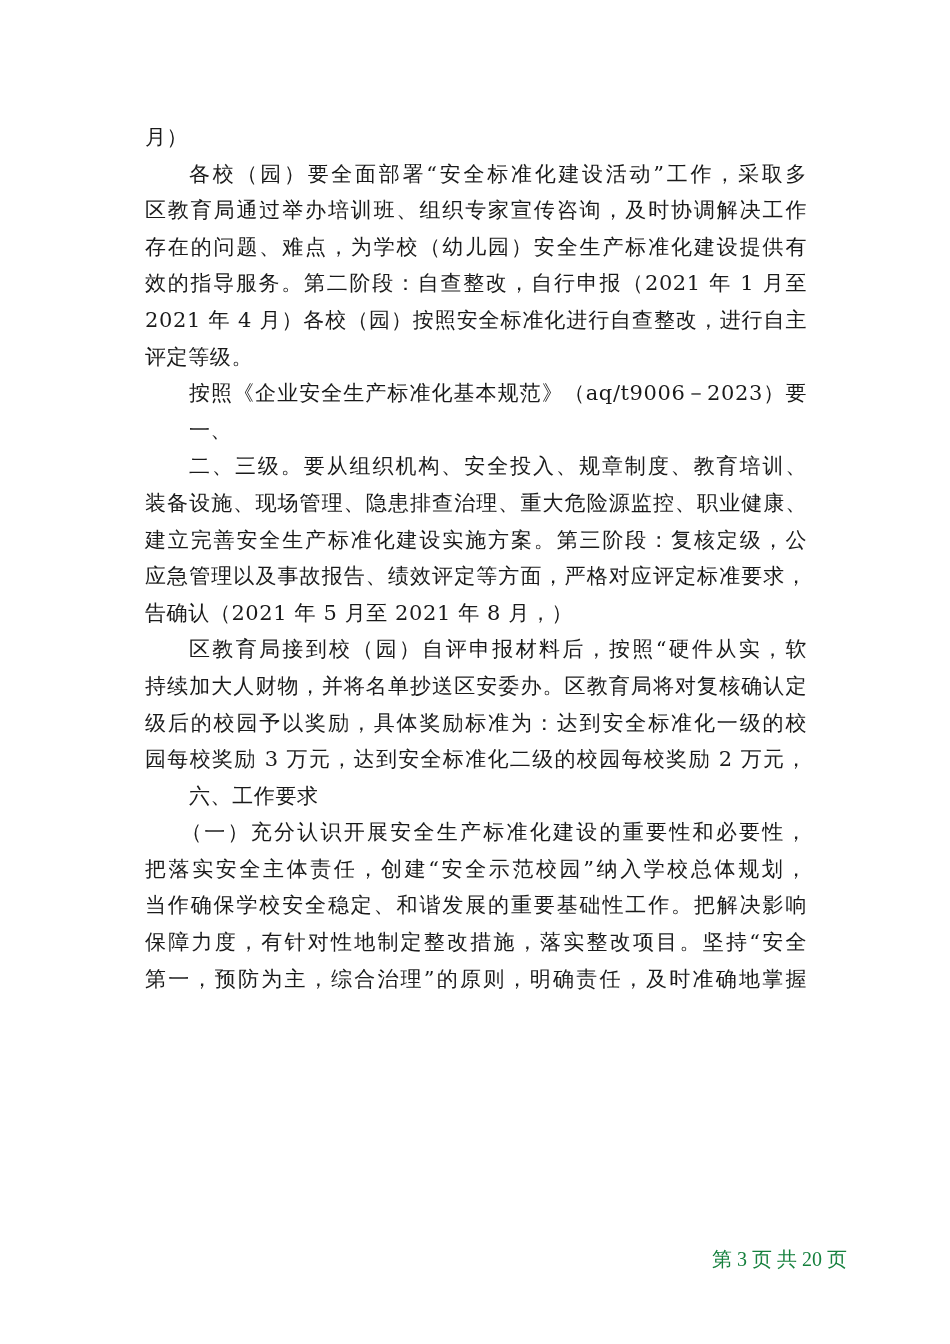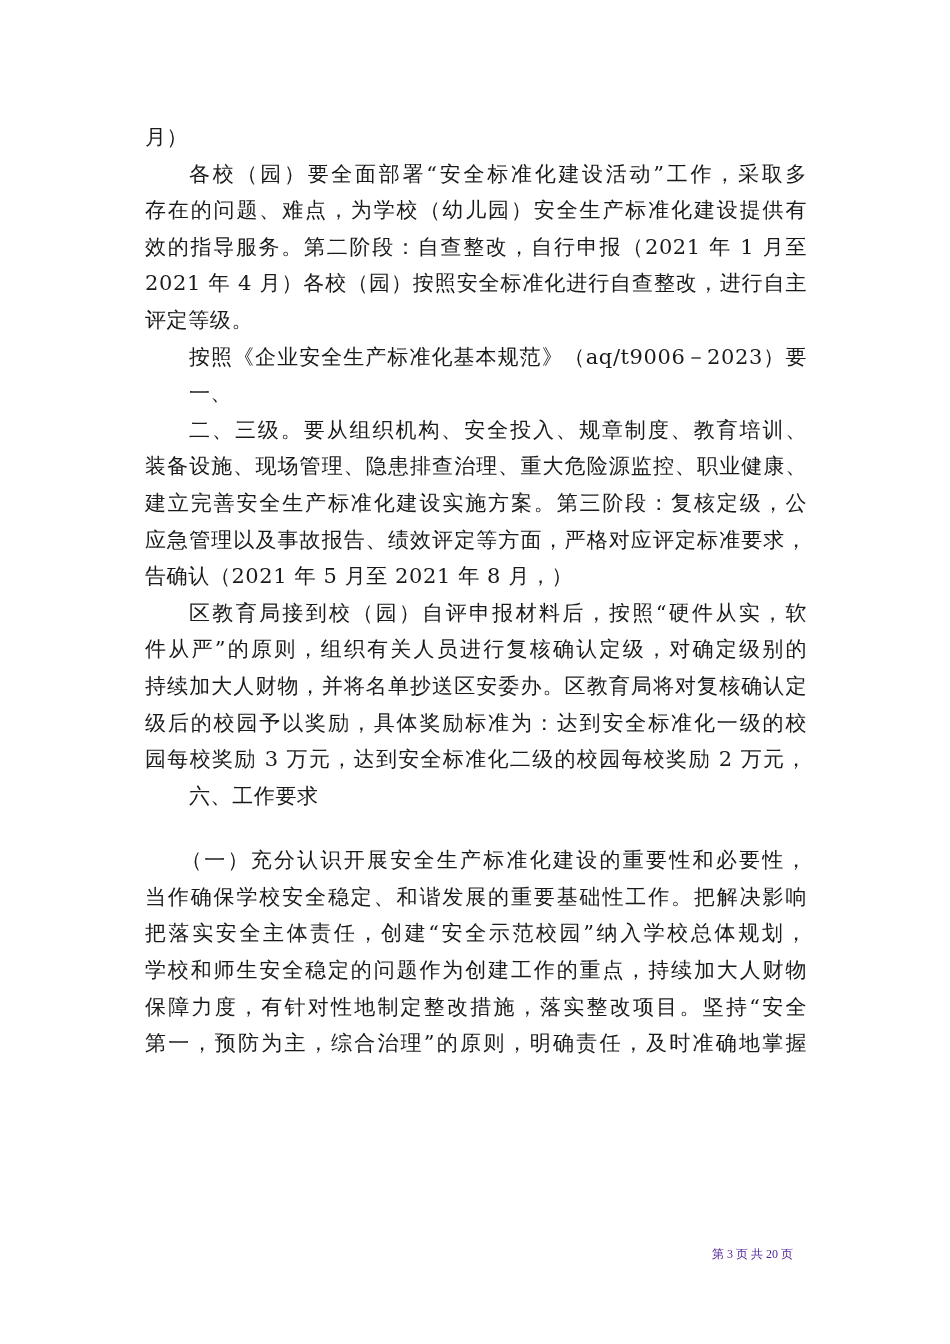--- a/index.html
+++ b/index.html
@@ -37,58 +37,56 @@
     text-align-last: justify;
   }
   .line.last {
     text-align-last: left;
   }
   .line.indent {
     padding-left: 44px;
   }
   .line.indent-sm {
     padding-left: 36px;
-    margin-top: 28px;
   }
   .footer {
     position: absolute;
     left: 712px;
     top: 1246px;
     font-family: "Liberation Serif", "DejaVu Serif", serif;
-    font-size: 12px;
-    color: #4c1d95;
+    font-size: 20px;
+    color: #15803d;
     white-space: nowrap;
   }
 </style>
 </head>
 <body>
 
 <div class="page">
   <div class="body-text">
     <div class="line last">月）</div>
     <div class="line indent">各校（园）要全面部署“安全标准化建设活动”工作，采取多</div>
+    <div class="line">区教育局通过举办培训班、组织专家宣传咨询，及时协调解决工作</div>
     <div class="line">存在的问题、难点，为学校（幼儿园）安全生产标准化建设提供有</div>
     <div class="line">效的指导服务。第二阶段：自查整改，自行申报（2021 年 1 月至</div>
     <div class="line">2021 年 4 月）各校（园）按照安全标准化进行自查整改，进行自主</div>
     <div class="line last">评定等级。</div>
     <div class="line indent">按照《企业安全生产标准化基本规范》（aq/t9006－2023）要</div>
     <div class="line indent last">一、</div>
     <div class="line indent">二、三级。要从组织机构、安全投入、规章制度、教育培训、</div>
     <div class="line">装备设施、现场管理、隐患排查治理、重大危险源监控、职业健康、</div>
     <div class="line">建立完善安全生产标准化建设实施方案。第三阶段：复核定级，公</div>
     <div class="line">应急管理以及事故报告、绩效评定等方面，严格对应评定标准要求，</div>
     <div class="line last">告确认（2021 年 5 月至 2021 年 8 月，）</div>
     <div class="line indent">区教育局接到校（园）自评申报材料后，按照“硬件从实，软</div>
-    <div class="line">件从严”的原则，组织有关人员进行复核确认定级，对确定级别的</div>
     <div class="line">持续加大人财物，并将名单抄送区安委办。区教育局将对复核确认定</div>
     <div class="line">级后的校园予以奖励，具体奖励标准为：达到安全标准化一级的校</div>
     <div class="line">园每校奖励 3 万元，达到安全标准化二级的校园每校奖励 2 万元，</div>
     <div class="line indent last">六、工作要求</div>
     <div class="line indent-sm">（一）充分认识开展安全生产标准化建设的重要性和必要性，</div>
+    <div class="line">把落实安全主体责任，创建“安全示范校园”纳入学校总体规划，</div>
     <div class="line">当作确保学校安全稳定、和谐发展的重要基础性工作。把解决影响</div>
-    <div class="line">把落实安全主体责任，创建“安全示范校园”纳入学校总体规划，</div>
-    <div class="line">学校和师生安全稳定的问题作为创建工作的重点，持续加大人财物</div>
     <div class="line">保障力度，有针对性地制定整改措施，落实整改项目。坚持“安全</div>
     <div class="line">第一，预防为主，综合治理”的原则，明确责任，及时准确地掌握</div>
   </div>
 
   <div class="footer">第 3 页 共 20 页</div>
 </div>
 
 </body></html>

